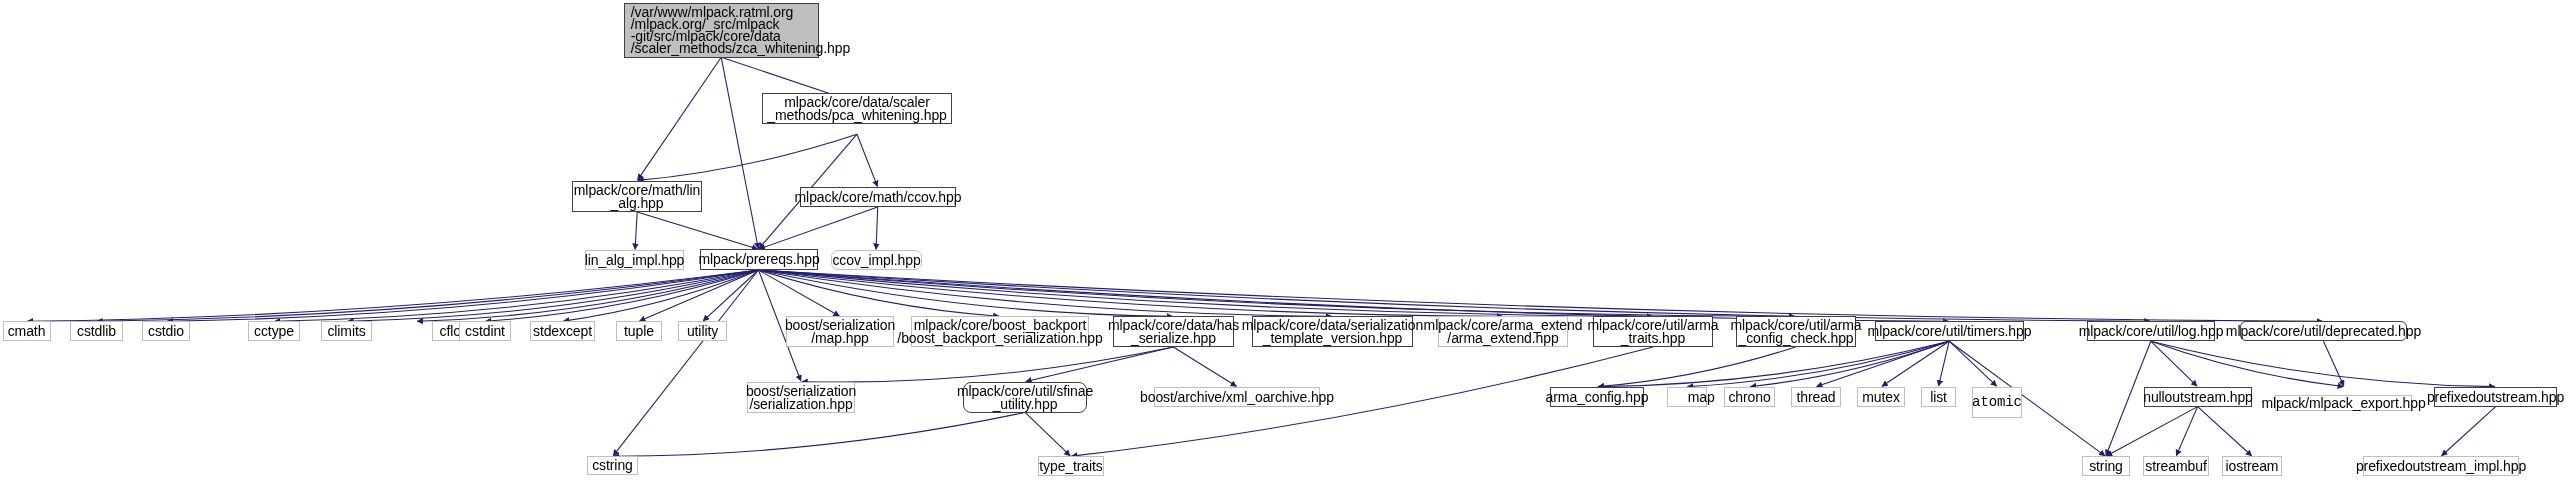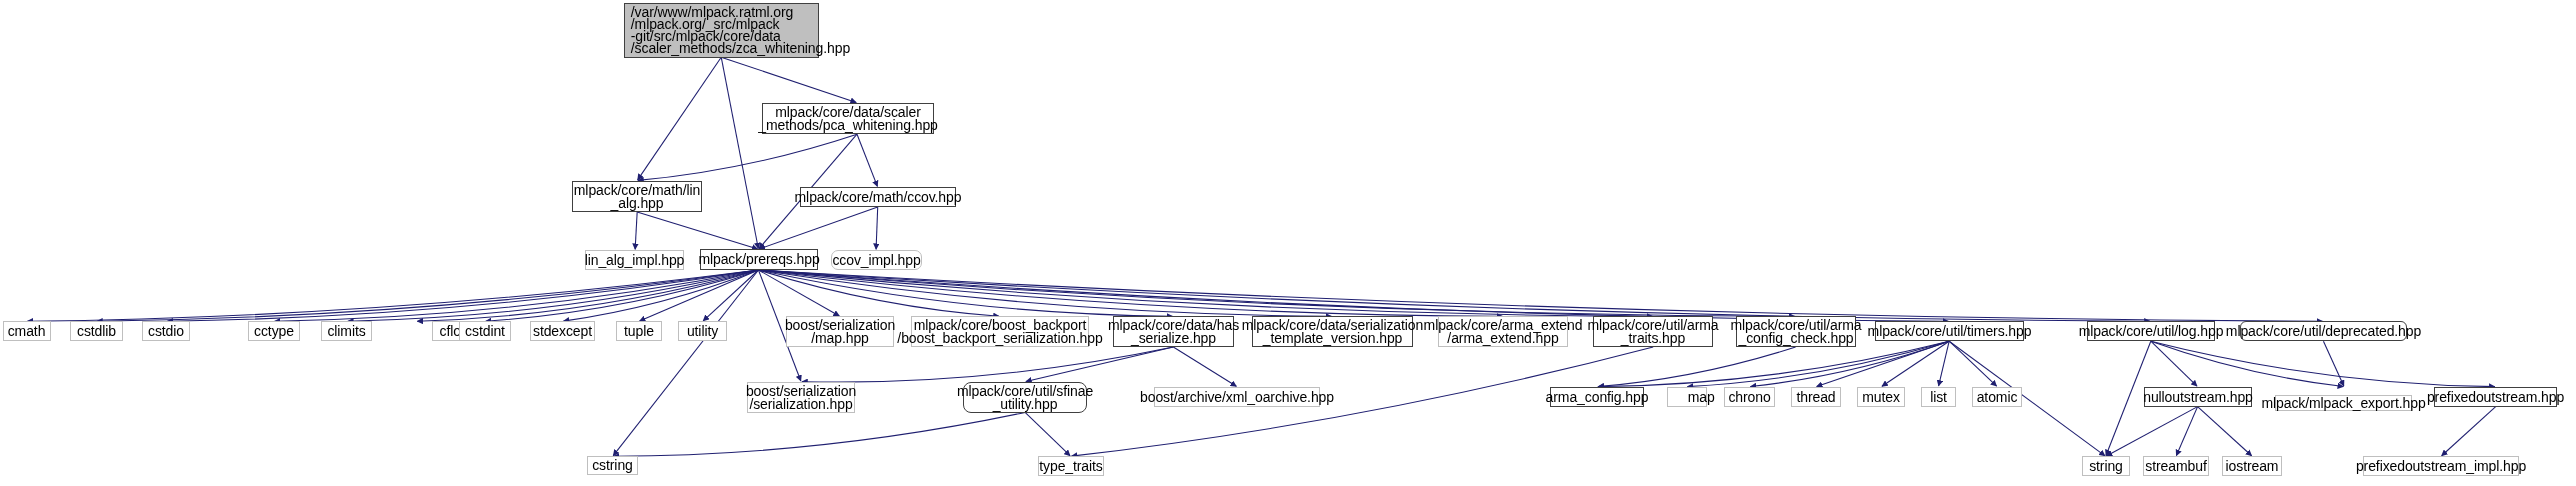--- a/index.html
+++ b/index.html
@@ -120,21 +120,21 @@
         <path d="M 2654 491 Q 2686.630029963302 520.6636636030019 2719.260059926604 550.3273272060037" fill="none" stroke="#1f1f70" stroke-width="1.3" marker-end="url(#arrow)"></path>
         <path d="M 2806 412 Q 2818.2930985278495 439.0448167612687 2830.586197055699 466.0896335225374" fill="none" stroke="#1f1f70" stroke-width="1.3" marker-end="url(#arrow)"></path>
         <path d="M 3014 491 Q 2981.369970036698 520.6636636030019 2948.739940073396 550.3273272060037" fill="none" stroke="#1f1f70" stroke-width="1.3" marker-end="url(#arrow)"></path>
       </g>
   </svg>
   <div id="nodes">
       <div class="node root" style="left: 624px; top: 2.5px; width: 195px; height: 55px;"><span>/var/www/mlpack.ratml.org
 /mlpack.org/_src/mlpack
 -git/src/mlpack/core/data
 /scaler_methods/zca_whitening.hpp</span></div>
-      <div class="node strong" style="left: 762px; top: 103px; width: 172px; height: 31px;"><span>mlpack/core/data/scaler
+      <div class="node strong" style="left: 762px; top: 93px; width: 190px; height: 31px;"><span>mlpack/core/data/scaler
 _methods/pca_whitening.hpp</span></div>
       <div class="node strong" style="left: 572px; top: 181px; width: 130px; height: 31px;"><span>mlpack/core/math/lin
 _alg.hpp</span></div>
       <div class="node strong" style="left: 800px; top: 187px; width: 156px; height: 20px;"><span>mlpack/core/math/ccov.hpp</span></div>
       <div class="node" style="left: 585px; top: 250px; width: 99px; height: 20px;"><span>lin_alg_impl.hpp</span></div>
       <div class="node strong" style="left: 700px; top: 249px; width: 118px; height: 21px;"><span>mlpack/prereqs.hpp</span></div>
       <div class="node" style="left: 831px; top: 250px; width: 91px; height: 20px; border-radius: 7px;"><span>ccov_impl.hpp</span></div>
       <div class="node" style="left: 2.5px; top: 321px; width: 48px; height: 20px;"><span>cmath</span></div>
       <div class="node" style="left: 70px; top: 321px; width: 53px; height: 20px;"><span>cstdlib</span></div>
       <div class="node" style="left: 142px; top: 321px; width: 48px; height: 20px;"><span>cstdio</span></div>
@@ -166,21 +166,21 @@
 /serialization.hpp</span></div>
       <div class="node strong" style="left: 963px; top: 382px; width: 124px; height: 31px; border-radius: 8px;"><span>mlpack/core/util/sfinae
 _utility.hpp</span></div>
       <div class="node" style="left: 1154px; top: 387px; width: 166px; height: 20px;"><span>boost/archive/xml_oarchive.hpp</span></div>
       <div class="node strong" style="left: 1550px; top: 387px; width: 94px; height: 20px;"><span>arma_config.hpp</span></div>
       <div class="node" style="left: 1667px; top: 387px; width: 40px; height: 20px; padding-left: 31px;"><span>map</span></div>
       <div class="node" style="left: 1724px; top: 387px; width: 51px; height: 20px;"><span>chrono</span></div>
       <div class="node" style="left: 1791px; top: 387px; width: 50px; height: 20px;"><span>thread</span></div>
       <div class="node" style="left: 1857px; top: 387px; width: 48px; height: 20px;"><span>mutex</span></div>
       <div class="node" style="left: 1921px; top: 387px; width: 35px; height: 20px;"><span>list</span></div>
-      <div class="node" style="left: 1972px; top: 387px; width: 50px; height: 20px;"><span>atomic</span></div>
+      <div class="node" style="left: 1972px; top: 387px; width: 50px; height: 31px; font-family: Liberation Mono, monospace;"><span>atomic</span></div>
       <div class="node strong" style="left: 2144px; top: 387px; width: 108px; height: 20px;"><span>nulloutstream.hpp</span></div>
       <div class="node" style="left: 2275px; top: 387px; width: 137px; height: 16px; margin-top: 8px;"><span>mlpack/mlpack_export.hpp</span></div>
       <div class="node strong" style="left: 2434px; top: 387px; width: 123px; height: 20px;"><span>prefixedoutstream.hpp</span></div>
       <div class="node" style="left: 587px; top: 456px; width: 51px; height: 19px;"><span>cstring</span></div>
       <div class="node" style="left: 1038px; top: 456px; width: 66px; height: 20px;"><span>type_traits</span></div>
       <div class="node" style="left: 2082px; top: 456px; width: 48px; height: 20px;"><span>string</span></div>
       <div class="node" style="left: 2143px; top: 456px; width: 66px; height: 20px;"><span>streambuf</span></div>
       <div class="node" style="left: 2222px; top: 456px; width: 60px; height: 20px;"><span>iostream</span></div>
       <div class="node" style="left: 2363px; top: 456px; width: 156px; height: 20px;"><span>prefixedoutstream_impl.hpp</span></div>
     </div>

